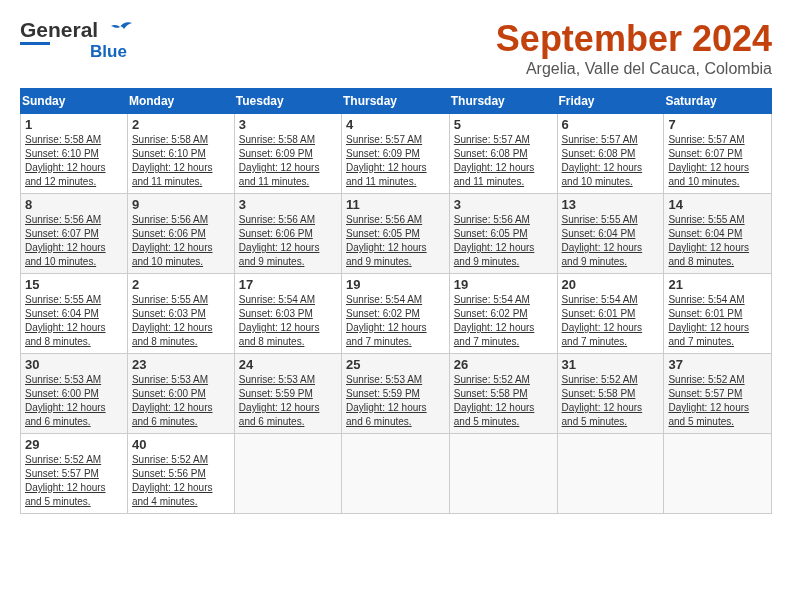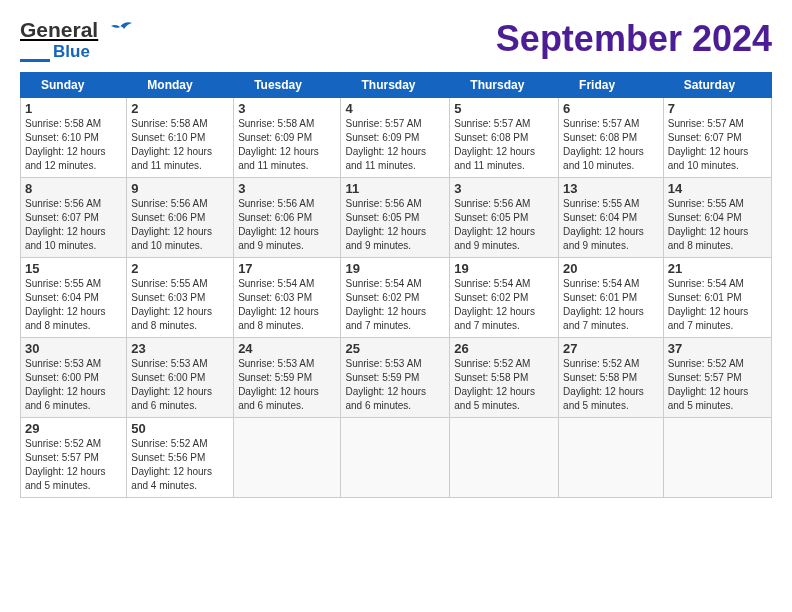--- a/index.html
+++ b/index.html
@@ -24,35 +24,35 @@
       display: flex;
       flex-direction: column;
       align-items: flex-start;
     }
     .title-area {
       text-align: right;
     }
     .month-title {
       font-size: 36px;
       font-weight: bold;
-      color: #4c1d95;
+      color: #c2410c;
     }
     .location-title {
       font-size: 16px;
       color: #555;
     }
     table {
       width: 100%;
       border-collapse: collapse;
       font-size: 10.5px;
     }
     thead tr th {
       background-color: #1565c0;
       color: #fff;
-      padding: 5px 20px;
+      padding: 5px 1px;
       text-align: left;
       font-size: 12px;
       font-weight: bold;
       border: 1px solid #1565c0;
     }
     tbody tr td {
       border: 1px solid #ccc;
       padding: 3px 4px;
       vertical-align: top;
       width: 113px;
@@ -66,45 +66,47 @@
       font-size: 13px;
       font-weight: bold;
       color: #333;
       display: block;
       margin-bottom: 1px;
     }
     .day-info {
       font-size: 10px;
       color: #333;
       line-height: 1.4;
+      text-decoration: underline;
     }
     .empty-cell {
       background: #f9f9f9 !important;
     }
   </style>
 </head>
 <body>
 
 <div class="page">
   <div class="header-area">
     <div class="logo">
-      <div style="display:flex;align-items:center;gap:8px;text-decoration:underline;">
+      <div style="display:flex;align-items:center;gap:8px;">
         <span style="font-size:21px;font-weight:900;color:#333;">General</span>
         <svg width="28" height="22" viewBox="0 0 28 22">
           <path d="M14 8 C16 4, 22 2, 26 4 C22 5, 20 7, 18 10 C17 8, 15 7, 14 8Z" fill="#1565c0"></path>
           <path d="M14 8 C12 6, 8 5, 5 7 C8 8, 11 10, 14 8Z" fill="#1565c0"></path>
         </svg>
       </div>
-      <div style="display:flex;align-items:flex-end;">
+      <div style="display:flex;align-items:flex-start;gap:37px;">
         <span style="display:inline-block;width:30px;height:3px;background:#1565c0;margin-right:3px;"></span>
         <span style="font-size:17px;font-weight:bold;color:#1565c0;">Blue</span>
       </div>
     </div>
     <div class="title-area">
       <div class="month-title">September 2024</div>
+      <div class="location-title">Argelia, Valle del Cauca, Colombia</div>
     </div>
   </div>
 
   <table>
     <thead>
       <tr>
         <th>Sunday</th>
         <th>Monday</th>
         <th>Tuesday</th>
         <th>Thursday</th>
@@ -297,21 +299,21 @@
 and 6 minutes.</div>
           </td>
           <td>
             <span class="day-num">26</span>
             <div class="day-info" style="white-space: pre-line;">Sunrise: 5:52 AM
 Sunset: 5:58 PM
 Daylight: 12 hours
 and 5 minutes.</div>
           </td>
           <td>
-            <span class="day-num">27</span>
+            <span class="day-num">31</span>
             <div class="day-info" style="white-space: pre-line;">Sunrise: 5:52 AM
 Sunset: 5:58 PM
 Daylight: 12 hours
 and 5 minutes.</div>
           </td>
           <td>
             <span class="day-num">37</span>
             <div class="day-info" style="white-space: pre-line;">Sunrise: 5:52 AM
 Sunset: 5:57 PM
 Daylight: 12 hours
@@ -320,21 +322,21 @@
         </tr>
         <tr>
           <td>
             <span class="day-num">29</span>
             <div class="day-info" style="white-space: pre-line;">Sunrise: 5:52 AM
 Sunset: 5:57 PM
 Daylight: 12 hours
 and 5 minutes.</div>
           </td>
           <td>
-            <span class="day-num">50</span>
+            <span class="day-num">40</span>
             <div class="day-info" style="white-space: pre-line;">Sunrise: 5:52 AM
 Sunset: 5:56 PM
 Daylight: 12 hours
 and 4 minutes.</div>
           </td>
           <td class="empty-cell"></td>
           <td class="empty-cell"></td>
           <td class="empty-cell"></td>
           <td class="empty-cell"></td>
           <td class="empty-cell"></td>

